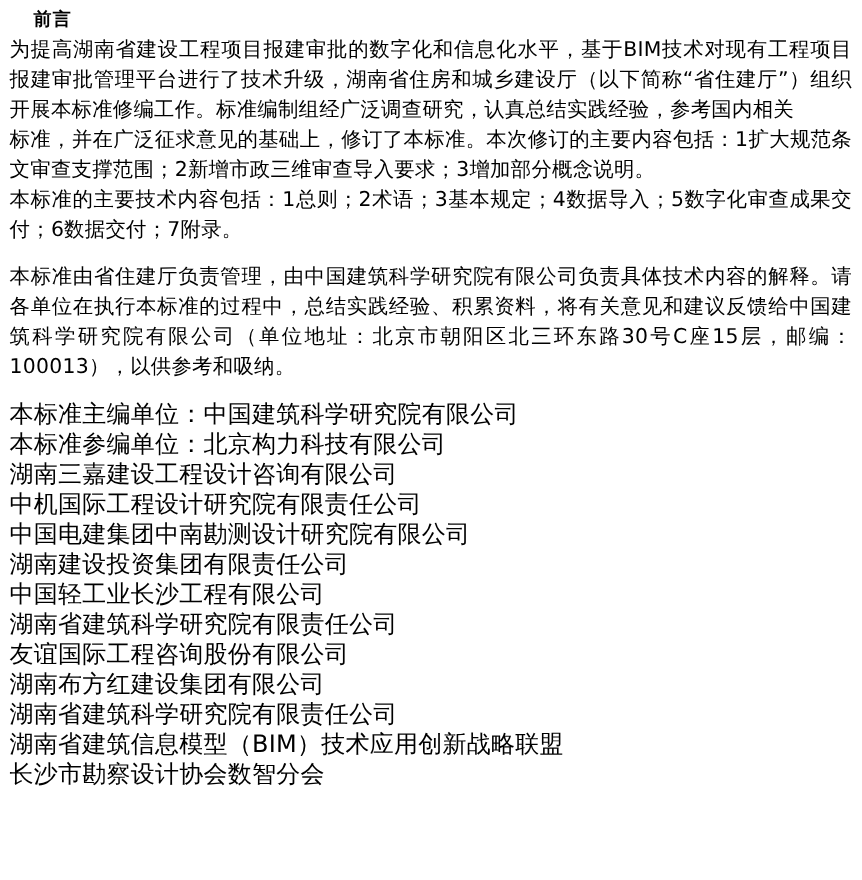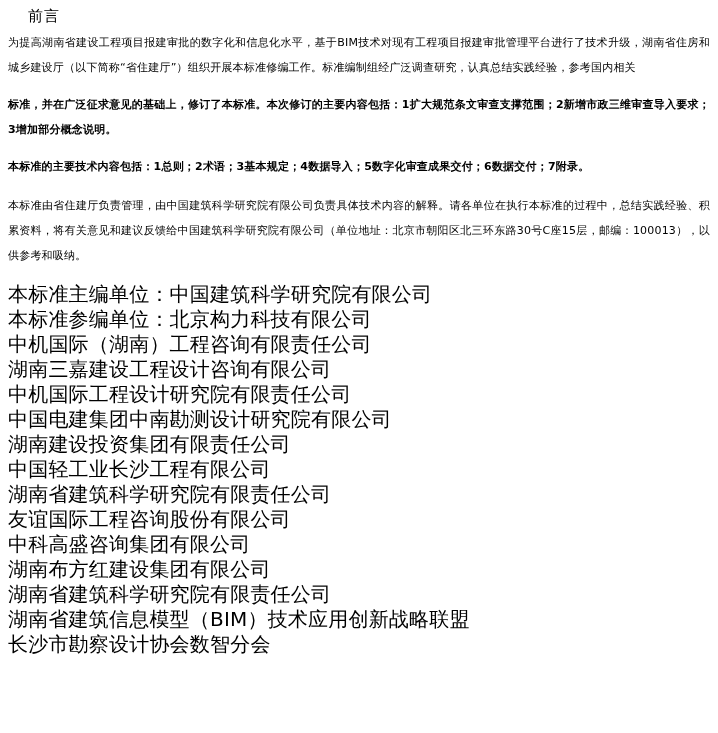--- a/index.html
+++ b/index.html
@@ -17,35 +17,33 @@
   .page {
     position: relative;
     width: 718px;
     height: 733px;
     box-sizing: border-box;
     padding: 0 8px;
   }
   .heading {
     margin: 6px 0 4px 20px;
     font-size: 15px;
-    font-weight: normal;
+    font-weight: bold;
     letter-spacing: 1px;
     line-height: 20px;
   }
   .para {
-    font-size: 11px;
+    font-size: 17px;
     line-height: 25px;
     text-align: justify;
     text-justify: inter-ideograph;
     margin: 0 0 0 0;
     letter-spacing: 0.2px;
   }
   .para + .para {
-    margin-top: 12px;
-    font-weight: bold;
   }
   .gap {
     height: 14px;
   }
   .list {
     margin: 0;
     padding: 0;
     list-style: none;
   }
   .list li {
@@ -68,28 +66,26 @@
 
   <div class="gap"></div>
 
   <div class="para">本标准由省住建厅负责管理，由中国建筑科学研究院有限公司负责具体技术内容的解释。请各单位在执行本标准的过程中，总结实践经验、积累资料，将有关意见和建议反馈给中国建筑科学研究院有限公司（单位地址：北京市朝阳区北三环东路30号C座15层，邮编：100013），以供参考和吸纳。</div>
 
   <div class="gap"></div>
 
   <ul class="list">
     <li>本标准主编单位：中国建筑科学研究院有限公司</li>
     <li>本标准参编单位：北京构力科技有限公司</li>
-    <li>中机国际（湖南）工程咨询有限责任公司</li>
     <li>湖南三嘉建设工程设计咨询有限公司</li>
     <li>中机国际工程设计研究院有限责任公司</li>
     <li>中国电建集团中南勘测设计研究院有限公司</li>
     <li>湖南建设投资集团有限责任公司</li>
     <li>中国轻工业长沙工程有限公司</li>
     <li>湖南省建筑科学研究院有限责任公司</li>
     <li>友谊国际工程咨询股份有限公司</li>
-    <li>中科高盛咨询集团有限公司</li>
     <li>湖南布方红建设集团有限公司</li>
     <li>湖南省建筑科学研究院有限责任公司</li>
     <li>湖南省建筑信息模型（BIM）技术应用创新战略联盟</li>
     <li>长沙市勘察设计协会数智分会</li>
   </ul>
 
 </div>
 
 </body></html>

